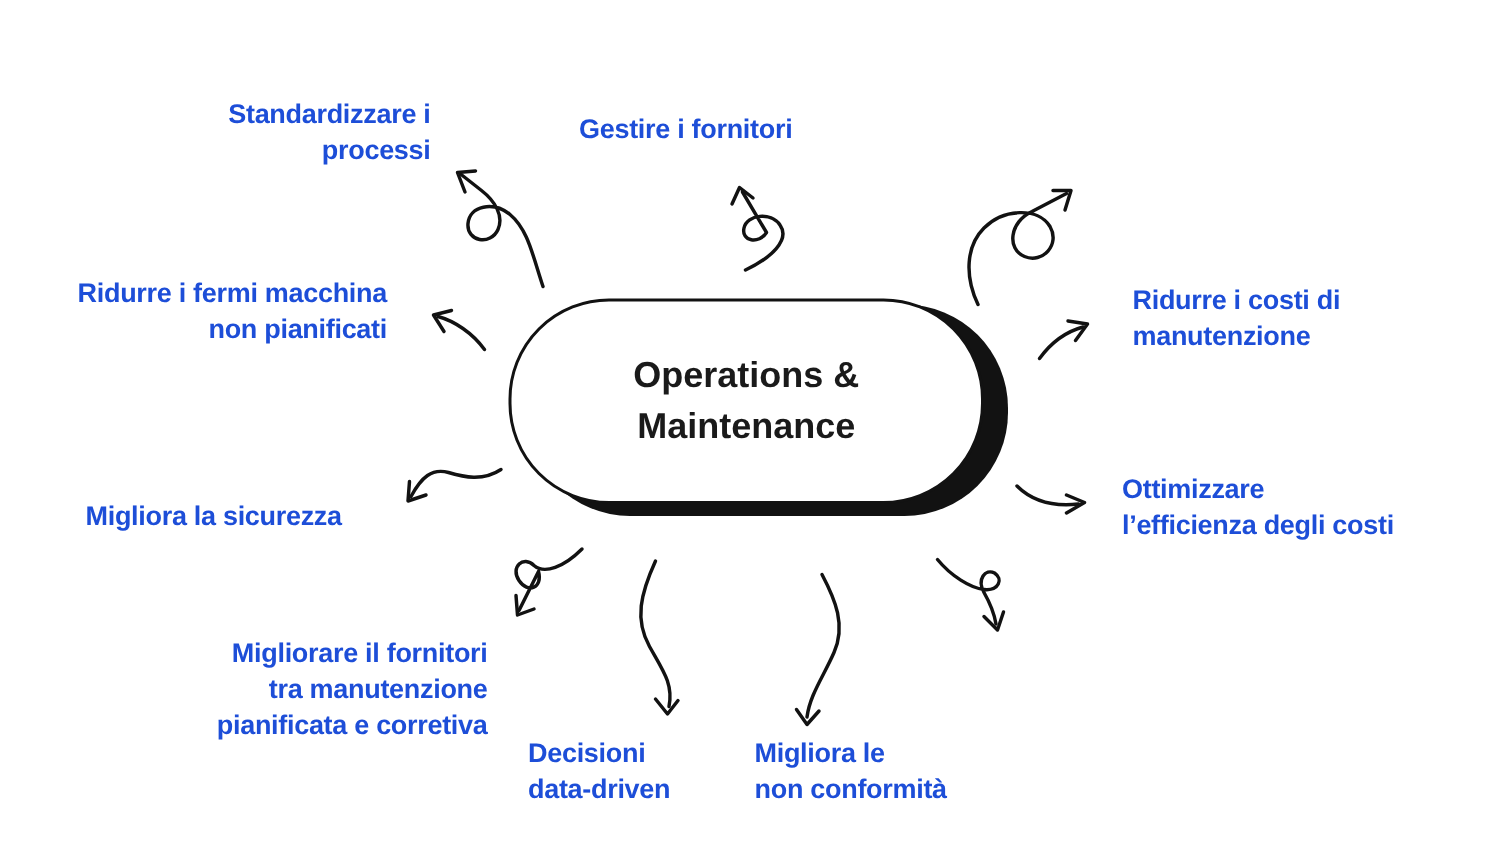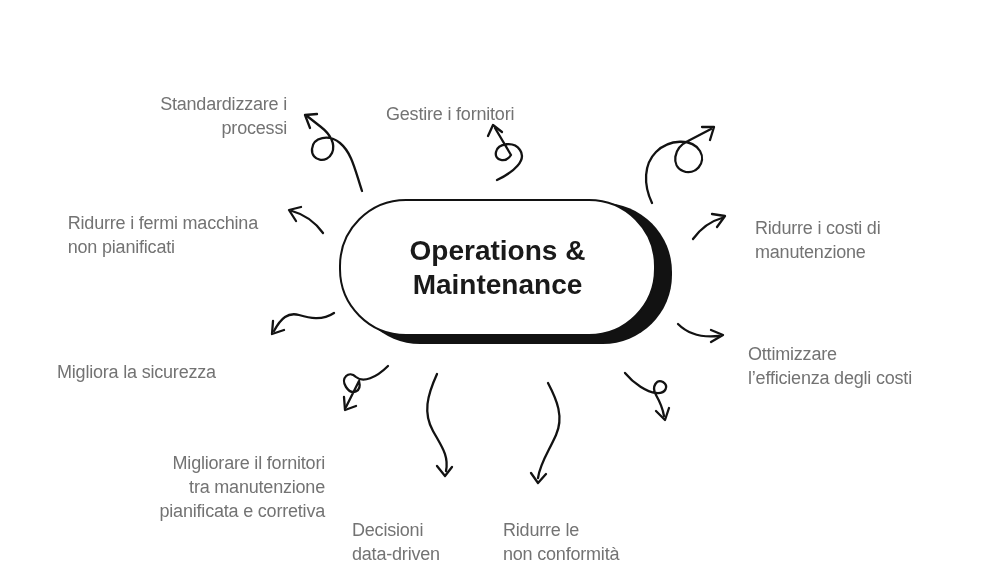--- a/index.html
+++ b/index.html
@@ -8,31 +8,31 @@
     font-family:"Liberation Sans","DejaVu Sans",sans-serif;overflow:hidden;
   }
   .canvas{position:absolute;inset:0;}
   svg.arrows{position:absolute;left:0;top:0;width:1008px;height:567px;pointer-events:none;}
   svg.arrows path{fill:none;stroke:#121212;stroke-width:2.3;stroke-linecap:round;stroke-linejoin:round;}
   .pill{
     position:absolute;left:339px;top:199px;width:313px;height:133px;
     background:#ffffff;border:2.5px solid #121212;border-radius:67px;
     box-shadow:14px 6px 0 2px #121212;
     display:flex;align-items:center;justify-content:center;
-    text-align:center;font-weight:700;font-size:28px;line-height:34px;
+    text-align:center;font-weight:700;font-size:24px;line-height:34px;
     color:#1a1a1a;white-space:pre-line;letter-spacing:0;
   }
   .node{
-    position:absolute;font-weight:400;font-size:18px;line-height:24px;
-    color:#737373;white-space:pre-line;letter-spacing:-0.2px;margin-top:28px;
+    position:absolute;font-weight:700;font-size:18px;line-height:24px;
+    color:#1d4ed8;white-space:pre-line;letter-spacing:-0.2px;
   }
   .n-standardizzare{right:721px;top:64px;text-align:right;}
   .n-gestire{left:386px;top:74px;}
   .n-proteggere{left:723px;top:62px;}
-  .n-ridurre-fermi{right:750px;top:183px;text-align:left;}
+  .n-ridurre-fermi{right:750px;top:183px;text-align:right;}
   .n-ridurre-costi{left:755px;top:188px;}
   .n-migliora-sicurezza{left:57px;top:332px;}
   .n-ottimizzare{left:748px;top:314px;}
   .n-rapporto{right:683px;top:423px;text-align:right;}
   .n-decisioni{left:352px;top:490px;}
   .n-conformita{left:503px;top:490px;}
   .n-performance{left:635px;top:440px;}
 </style>
 </head>
 <body>
@@ -97,16 +97,16 @@
   <div class="node n-ridurre-costi">Ridurre i costi di
 manutenzione</div>
   <div class="node n-migliora-sicurezza">Migliora la sicurezza</div>
   <div class="node n-ottimizzare">Ottimizzare
 l’efficienza degli costi</div>
   <div class="node n-rapporto">Migliorare il fornitori
 tra manutenzione
 pianificata e corretiva</div>
   <div class="node n-decisioni">Decisioni
 data-driven</div>
-  <div class="node n-conformita">Ridurre le
+  <div class="node n-conformita">Migliora le
 non conformità</div>
 
 </div>
 
 </body></html>

